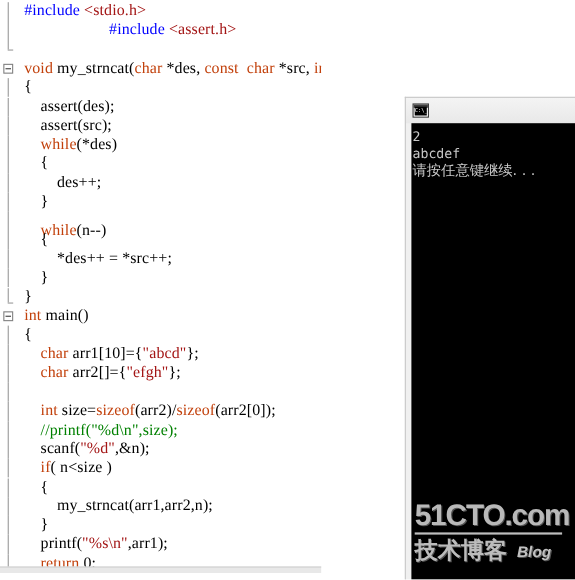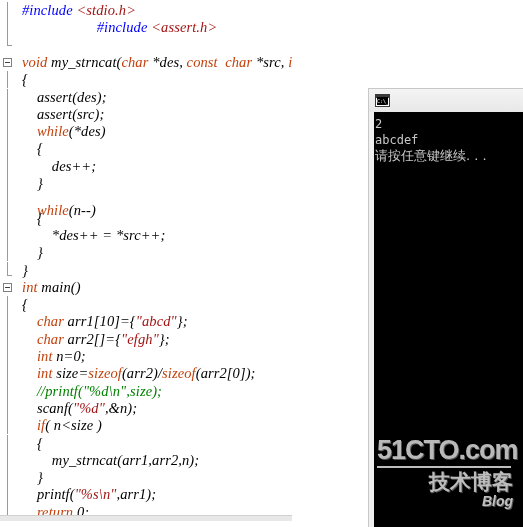--- a/index.html
+++ b/index.html
@@ -17,21 +17,20 @@
   }
 
   
   #editor {
     position: absolute;
     left: 0; top: 0;
     width: 292px;
     height: 521px;
     background: #ffffff;
     overflow: hidden;
-    font-style: italic;
   }
   #editor-pane {
     position: absolute;
     left: 0; top: 0;
     right: 0; bottom: 0;
   }
   .code-line {
     position: relative;
     height: 17.3px;
     line-height: 17.3px;
@@ -190,21 +189,20 @@
   }
   #wm-rule {
     height: 2px;
     background: #cfcfcf;
     margin: 2px 0 3px 0;
     width: 134px;
   }
   #wm-bottomrow {
     display: flex;
     align-items: flex-end;
-    flex-direction: column;
   }
   #wm-cn {
     font-family: "DejaVu Sans", sans-serif;
     font-weight: bold;
     font-size: 21px;
     line-height: 22px;
     color: #cccccc;
     letter-spacing: 0px;
     text-shadow: 1px 1px 0 #5a5a5a;
   }
@@ -283,21 +281,20 @@
         <div class="code-line" style="position: absolute; left: 0px; right: 0px; top: 175px;"><span class="tok-plain">    </span><span class="tok-plain">}</span></div>
         <div class="code-line" style="position: absolute; left: 0px; right: 0px; top: 202px;"><span class="tok-plain">    </span><span class="tok-key">while</span><span class="tok-plain">(n--)</span></div>
         <div class="code-line" style="position: absolute; left: 0px; right: 0px; top: 209.6px;"><span class="tok-plain">    </span><span class="tok-plain">{</span></div>
         <div class="code-line" style="position: absolute; left: 0px; right: 0px; top: 226.9px;"><span class="tok-plain">        </span><span class="tok-plain">*des++ = *src++;</span></div>
         <div class="code-line" style="position: absolute; left: 0px; right: 0px; top: 244.2px;"><span class="tok-plain">    </span><span class="tok-plain">}</span></div>
         <div class="code-line" style="position: absolute; left: 0px; right: 0px; top: 261.5px;"><span class="tok-plain">}</span></div>
         <div class="code-line" style="position: absolute; left: 0px; right: 0px; top: 278.8px;"><span class="tok-key">int</span><span class="tok-plain"> main()</span></div>
         <div class="code-line" style="position: absolute; left: 0px; right: 0px; top: 296.1px;"><span class="tok-plain">{</span></div>
         <div class="code-line" style="position: absolute; left: 0px; right: 0px; top: 313.4px;"><span class="tok-plain">    </span><span class="tok-key">char</span><span class="tok-plain"> arr1[10]={</span><span class="tok-str">"abcd"</span><span class="tok-plain">};</span></div>
         <div class="code-line" style="position: absolute; left: 0px; right: 0px; top: 330.7px;"><span class="tok-plain">    </span><span class="tok-key">char</span><span class="tok-plain"> arr2[]={</span><span class="tok-str">"efgh"</span><span class="tok-plain">};</span></div>
-        <div class="code-line" style="position: absolute; left: 0px; right: 0px; top: 348px;"><span class="tok-plain">    </span><span class="tok-key">int</span><span class="tok-plain"> n=0;</span></div>
         <div class="code-line" style="position: absolute; left: 0px; right: 0px; top: 365.3px;"><span class="tok-plain">    </span><span class="tok-key">int</span><span class="tok-plain"> size=</span><span class="tok-key">sizeof</span><span class="tok-plain">(arr2)/</span><span class="tok-key">sizeof</span><span class="tok-plain">(arr2[0]);</span></div>
         <div class="code-line" style="position: absolute; left: 0px; right: 0px; top: 382.6px;"><span class="tok-plain">    </span><span class="tok-cmt">//printf("%d\n",size);</span></div>
         <div class="code-line" style="position: absolute; left: 0px; right: 0px; top: 399.9px;"><span class="tok-plain">    </span><span class="tok-plain">scanf(</span><span class="tok-str">"%d"</span><span class="tok-plain">,&amp;n);</span></div>
         <div class="code-line" style="position: absolute; left: 0px; right: 0px; top: 417.2px;"><span class="tok-plain">    </span><span class="tok-key">if</span><span class="tok-plain">( n&lt;size )</span></div>
         <div class="code-line" style="position: absolute; left: 0px; right: 0px; top: 434.5px;"><span class="tok-plain">    </span><span class="tok-plain">{</span></div>
         <div class="code-line" style="position: absolute; left: 0px; right: 0px; top: 451.8px;"><span class="tok-plain">        </span><span class="tok-plain">my_strncat(arr1,arr2,n);</span></div>
         <div class="code-line" style="position: absolute; left: 0px; right: 0px; top: 469.1px;"><span class="tok-plain">    </span><span class="tok-plain">}</span></div>
         <div class="code-line" style="position: absolute; left: 0px; right: 0px; top: 486.4px;"><span class="tok-plain">    </span><span class="tok-plain">printf(</span><span class="tok-str">"%s\n"</span><span class="tok-plain">,arr1);</span></div>
         <div class="code-line" style="position: absolute; left: 0px; right: 0px; top: 503.7px;"><span class="tok-plain">    </span><span class="tok-key">return</span><span class="tok-plain"> 0;</span></div>
       </div>

